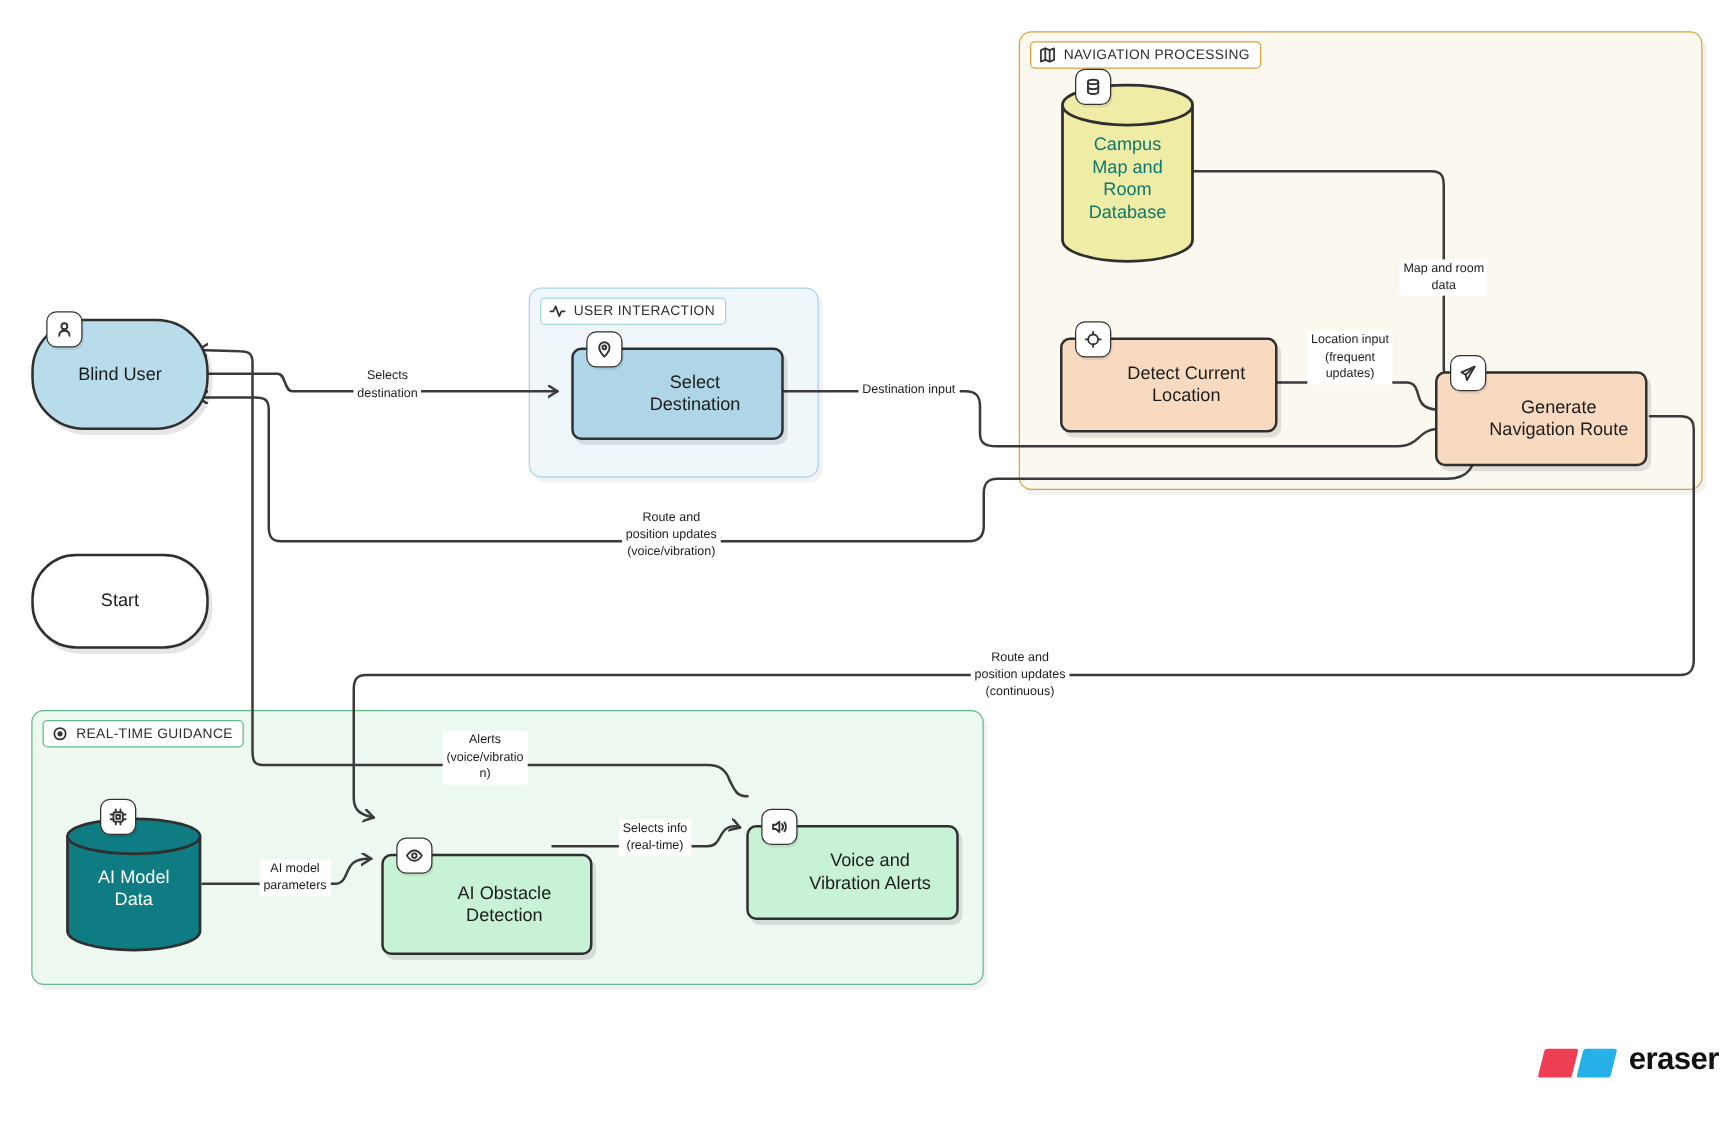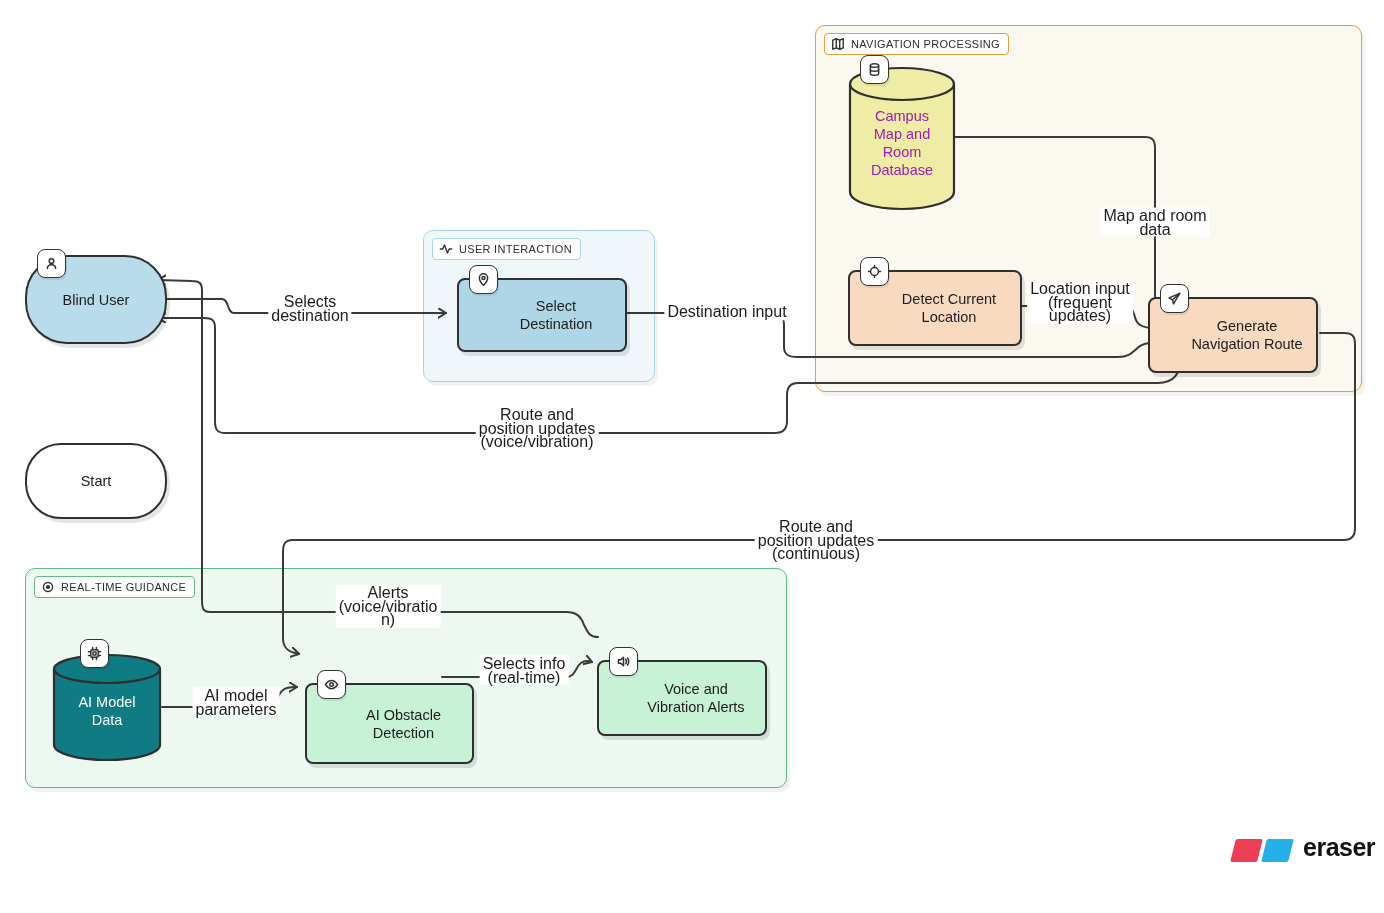--- a/index.html
+++ b/index.html
@@ -29,30 +29,30 @@
   .node.stadium{border:2px solid #2f2f2f;box-shadow:3px 4px 0 rgba(0,0,0,0.10);}
   .blue{background:#aed6e6;}
   .lightblue{background:#b9dcea;}
   .peach{background:#f8dac1;}
   .greenbox{background:#c7f2d5;}
   .white{background:#ffffff;}
   .node .label{position:relative;z-index:2;}
   .cyl{background:transparent !important;border:none !important;box-shadow:none;}
   .cyl svg.cylshape{position:absolute;left:0;top:0;z-index:1;}
   .cyl .label{z-index:2;}
-  .cyl-label-dark{color:#a21caf;text-align:center;}
+  .cyl-label-dark{color:#0f766e;text-align:center;}
   .cyl-label-light{color:#ffffff;}
 
   
   .badge{position:absolute;width:27px;height:27px;background:#fff;border:1.7px solid #333;border-radius:8px;
     display:flex;align-items:center;justify-content:center;z-index:5;box-shadow:1px 2px 0 rgba(0,0,0,0.08);}
 
   
   .edge-label{position:absolute;transform:translate(-50%,-50%);background:#fff;z-index:4;
-    font-size:16px;line-height:13.5px;color:#1c1c1c;text-align:center;white-space:pre-line;padding:1px 3px;}
+    font-size:10px;line-height:13.5px;color:#1c1c1c;text-align:center;white-space:pre-line;padding:1px 3px;}
 
   
   .logo{position:absolute;left:1233px;top:833px;display:flex;align-items:flex-end;z-index:6;}
   .logo .p{width:27px;height:23px;border-radius:2px;transform:skewX(-14deg);}
   .logo .p.red{background:#ee3e54;margin-right:4px;}
   .logo .p.blue{background:#26b0e8;margin-right:12px;}
   .logo .word{font-size:25px;font-weight:700;color:#111;letter-spacing:-0.5px;}
 
   svg.icon{stroke:#333;fill:none;stroke-width:1.6;stroke-linecap:round;stroke-linejoin:round;display:block;}
 </style>
@@ -215,21 +215,21 @@
     </span>
     <span class="label">Voice and
 Vibration Alerts</span>
   </div>
 
   <div class="edge-label" style="left:310px;top:308px;">Selects
 destination</div>
   <div class="edge-label" style="left:727px;top:312px;">Destination input</div>
   <div class="edge-label" style="left:1155px;top:222px;">Map and room
 data</div>
-  <div class="edge-label" style="left:1080px;top:302px;text-align:center;">Location input
+  <div class="edge-label" style="left:1080px;top:286px;text-align:center;">Location input
 (frequent
 updates)</div>
   <div class="edge-label" style="left:537px;top:428px;">Route and
 position updates
 (voice/vibration)</div>
   <div class="edge-label" style="left:816px;top:540px;">Route and
 position updates
 (continuous)</div>
   <div class="edge-label" style="left:388px;top:606px;">Alerts
 (voice/vibratio

